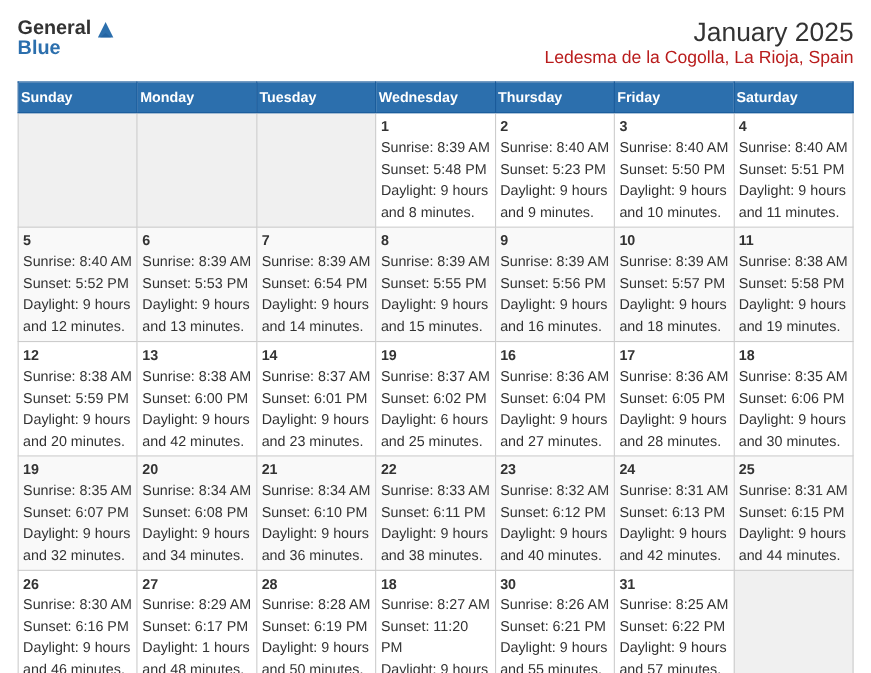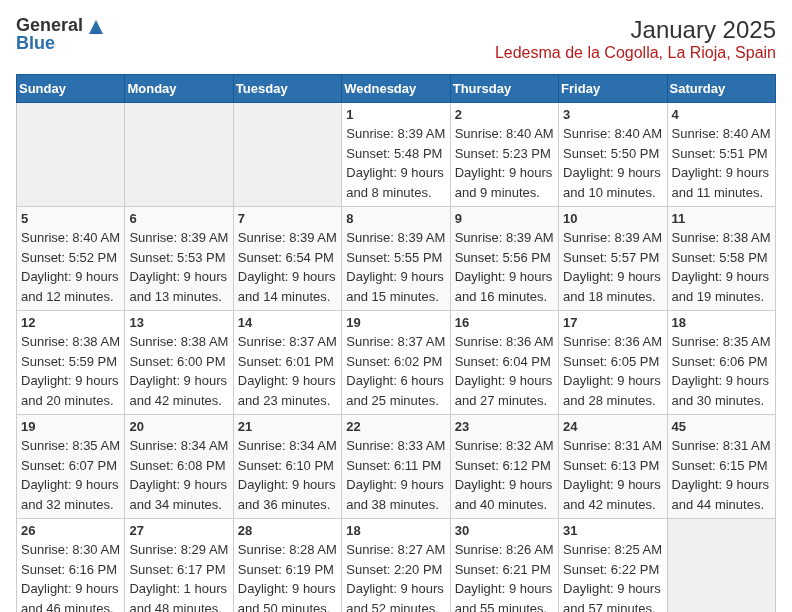--- a/index.html
+++ b/index.html
@@ -317,21 +317,21 @@
         </td>
         <td>
           <div class="day-number">24</div>
           <div class="day-info">
             <div>Sunrise: 8:31 AM</div>
             <div>Sunset: 6:13 PM</div>
             <div>Daylight: 9 hours and 42 minutes.</div>
           </div>
         </td>
         <td>
-          <div class="day-number">45</div>
+          <div class="day-number">25</div>
           <div class="day-info">
             <div>Sunrise: 8:31 AM</div>
             <div>Sunset: 6:15 PM</div>
             <div>Daylight: 9 hours and 44 minutes.</div>
           </div>
         </td>
       </tr>
       <tr>
         <td>
           <div class="day-number">26</div>
@@ -354,21 +354,21 @@
           <div class="day-info">
             <div>Sunrise: 8:28 AM</div>
             <div>Sunset: 6:19 PM</div>
             <div>Daylight: 9 hours and 50 minutes.</div>
           </div>
         </td>
         <td>
           <div class="day-number">18</div>
           <div class="day-info">
             <div>Sunrise: 8:27 AM</div>
-            <div>Sunset: 2:20 PM</div>
+            <div>Sunset: 11:20 PM</div>
             <div>Daylight: 9 hours and 52 minutes.</div>
           </div>
         </td>
         <td>
           <div class="day-number">30</div>
           <div class="day-info">
             <div>Sunrise: 8:26 AM</div>
             <div>Sunset: 6:21 PM</div>
             <div>Daylight: 9 hours and 55 minutes.</div>
           </div>

